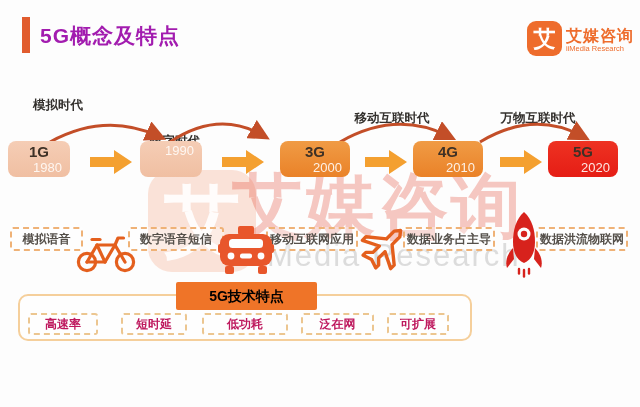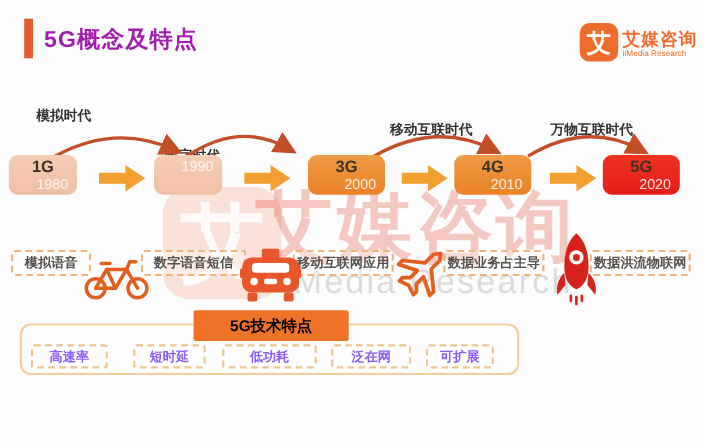--- a/index.html
+++ b/index.html
@@ -42,21 +42,21 @@
   .d1{left:10px;width:73px;}  .d2{left:128px;width:96px;} .d3{left:266px;width:92px;}
   .d4{left:403px;width:92px;} .d5{left:536px;width:92px;}
   
   .icon{z-index:3;}
   
   .feat-outer{left:18px;top:294px;width:454px;height:47px;box-sizing:border-box;
               border:2px solid #f5cf9b;border-radius:10px;background:rgba(255,255,255,0.5);}
   .feat-header{left:176px;top:282px;width:141px;height:28px;background:#ef7428;border-radius:2px;
                color:#000000;font-size:14px;font-weight:bold;text-align:center;line-height:28px;z-index:3;}
   .featbox{top:313px;height:22px;box-sizing:border-box;border:2px dashed #ecc690;border-radius:3px;
-           font-size:12px;font-weight:bold;color:#8b5cf6;text-align:center;line-height:18px;z-index:3;}
+           font-size:12px;font-weight:bold;color:#be185d;text-align:center;line-height:18px;z-index:3;}
   .f1{left:28px;width:70px;}  .f2{left:121px;width:66px;} .f3{left:202px;width:86px;}
   .f4{left:301px;width:73px;} .f5{left:387px;width:62px;}
   
   .wm{position:absolute;z-index:1;}
   .wm-square{left:148px;top:170px;width:108px;height:102px;background:rgba(238,120,70,0.20);
              border-radius:24px;color:rgba(255,255,255,0.9);font-size:76px;font-weight:bold;
              text-align:center;line-height:102px;}
   .wm-cn{left:232px;top:160px;font-size:70px;font-weight:bold;color:rgba(225,60,40,0.28);letter-spacing:3px;white-space:nowrap;}
   .wm-en{left:258px;top:238px;font-size:31px;color:rgba(175,175,175,0.42);letter-spacing:2px;white-space:nowrap;}
 </style>

